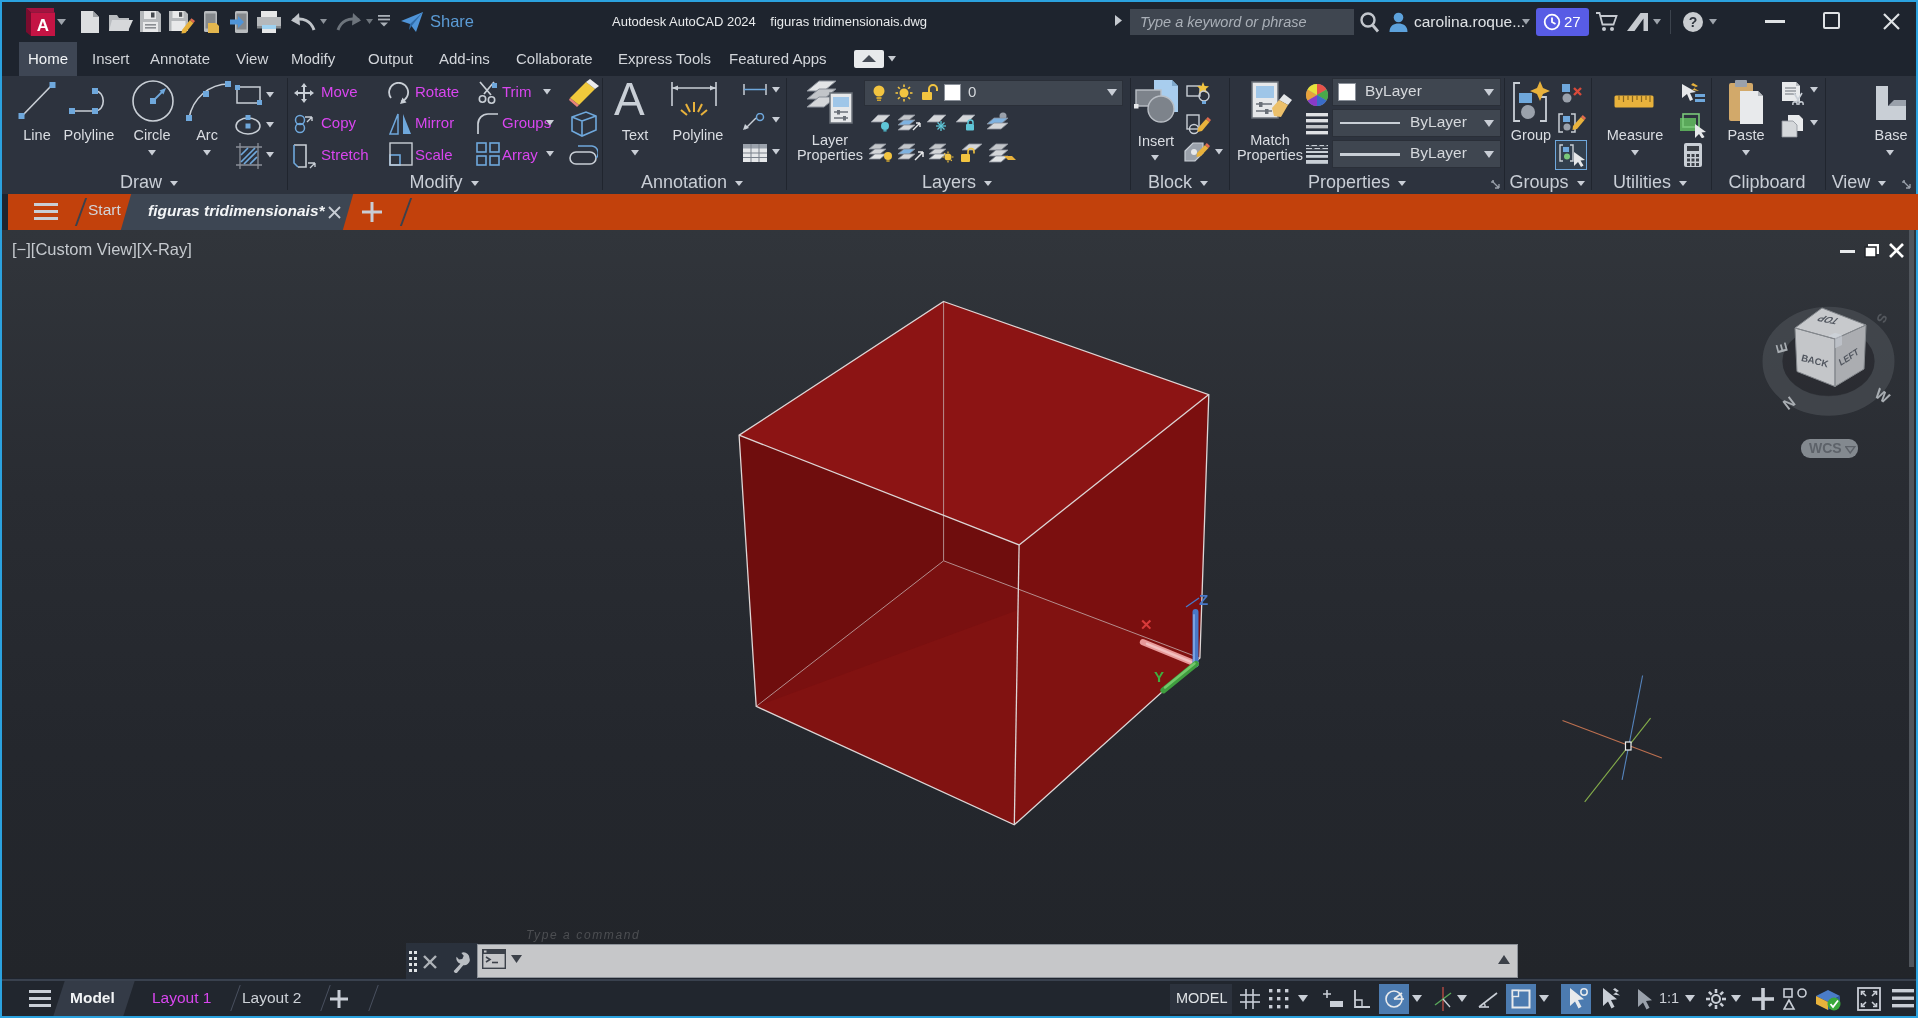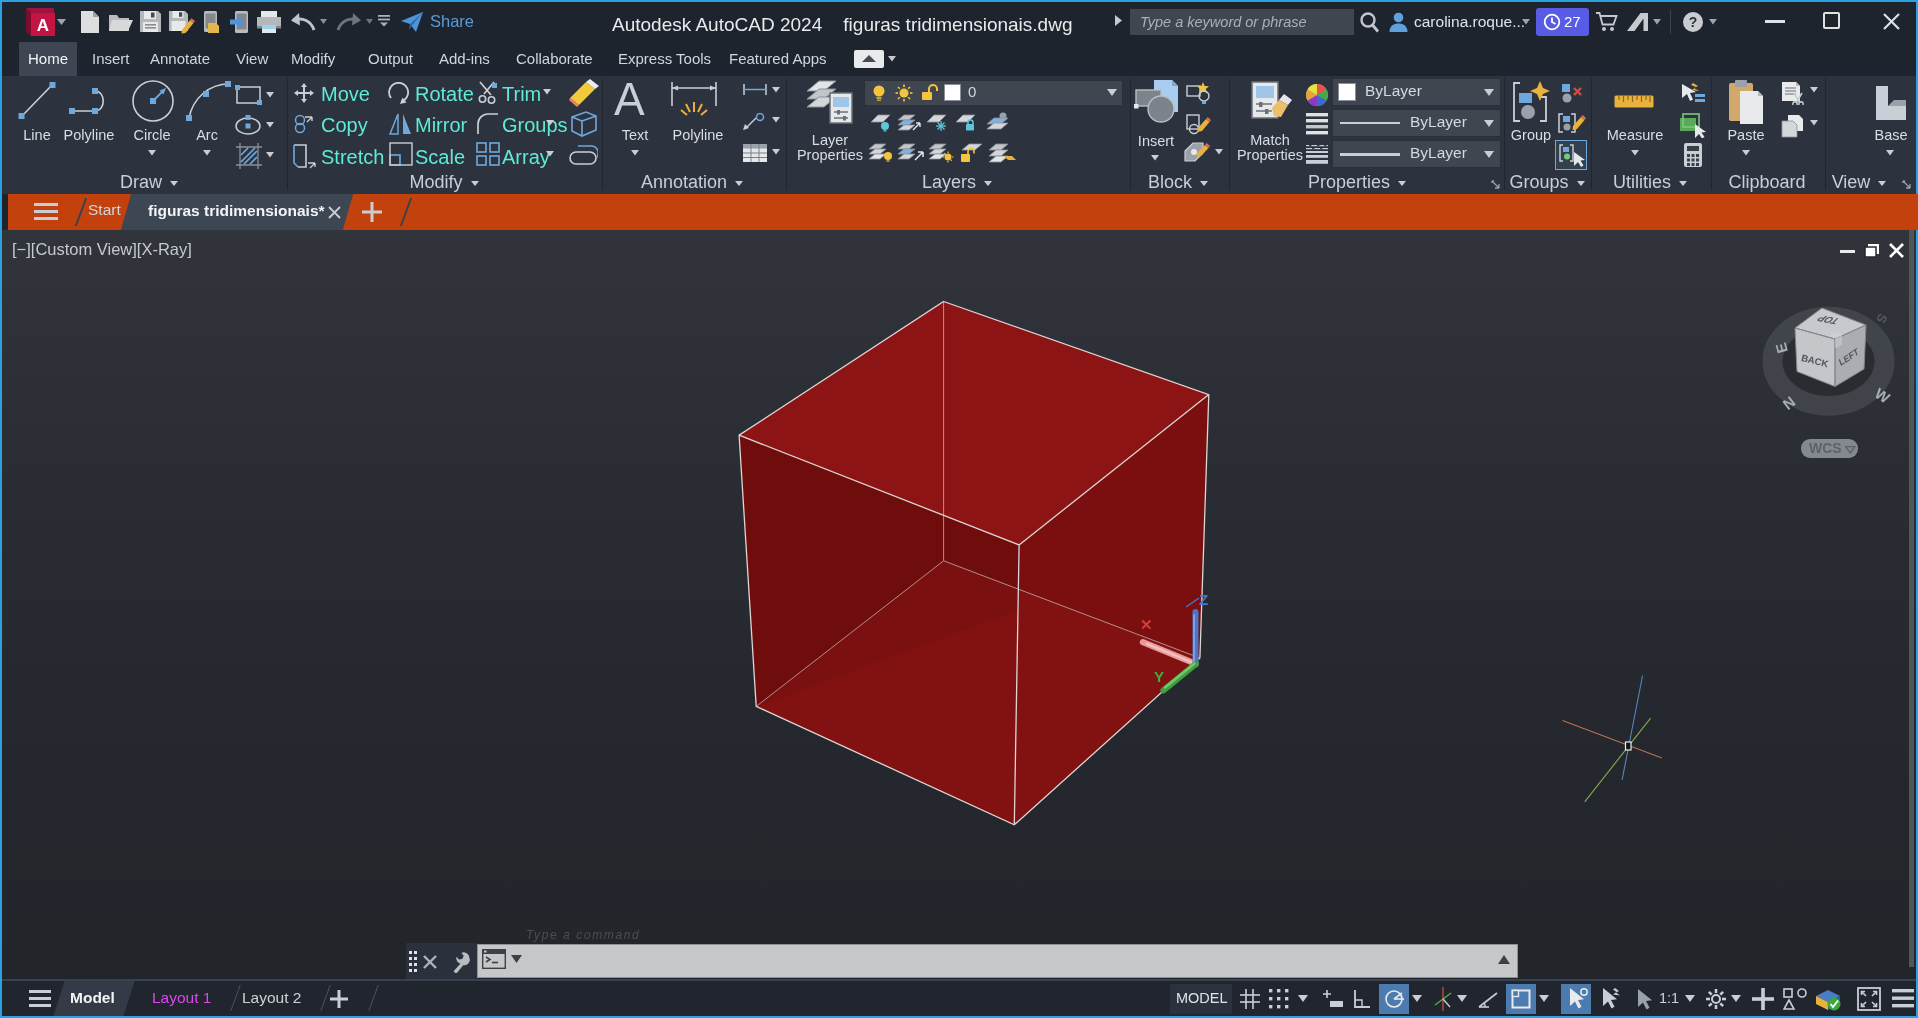--- a/index.html
+++ b/index.html
@@ -10,21 +10,21 @@
     border:2px solid #2ba2df; }
   #titlebar { position:absolute; left:0; top:0; width:1914px; height:40px; background:#1e242e; }
   #menubar  { position:absolute; left:0; top:40px; width:1914px; height:34px; background:#1e242e; }
   #ribbon   { position:absolute; left:0; top:74px; width:1914px; height:118px; background:#2d333e; }
   #doctabs  { position:absolute; left:6px; top:192px; width:1914px; height:36px; background:#c2410c; }
   #canvas   { position:absolute; left:0; top:228px; width:1914px; height:748px;
       background:linear-gradient(#31353b 0%, #292c32 35%, #24272d 70%, #22252a 100%); }
   #statusbar{ position:absolute; left:0; top:977px; width:1914px; height:37px; background:#21262e;
       border-top:2px solid #39414e; }
   .mt { position:absolute; top:0; height:34px; line-height:34px; color:#d2d5da; font-size:15px; }
-  .ribname { color:#5eead4; font-size:20px; }
+  .ribname { color:#d946ef; font-size:15px; }
   .caret { width:0; height:0; border-left:4.5px solid transparent; border-right:4.5px solid transparent;
      border-top:5px solid #c9ced6; display:inline-block; vertical-align:middle; margin-left:3px; }
   .rdiv { position:absolute; top:2px; width:1px; height:112px; background:#20252e; }
   .plbl { position:absolute; top:96px; height:20px; text-align:center; color:#c9ced6; font-size:18px; }
   .biglabel { position:absolute; text-align:center; color:#dadde2; font-size:14.5px; }
 </style>
 </head>
 <body>
 <div id="app">
   <div id="titlebar">
@@ -108,21 +108,21 @@
       <rect x="0" y="3.6" width="12" height="1.8" fill="#aab0b7"></rect>
       <polygon points="2,7.5 10,7.5 6,11.5" fill="#aab0b7"></polygon>
     </svg>
 
     <svg class="abs" style="left:398px;top:9px" width="24" height="22" viewBox="0 0 24 22">
       <polygon points="1,10 23,1 16,21 10,13" fill="#4f94d8"></polygon>
       <polygon points="23,1 10,13 9,19 12,14.5" fill="#2f6ba8"></polygon>
     </svg>
     <div class="abs" style="left:428px;top:10px;font-size:16.5px;color:#5b9bd5;">Share</div>
 
-    <div class="abs" style="left:610px;top:12px;font-size:19px;color:#e8eaec;">Autodesk AutoCAD 2024&nbsp;&nbsp;&nbsp;&nbsp;figuras tridimensionais.dwg</div>
+    <div class="abs" style="left:610px;top:12px;font-size:13px;color:#e8eaec;">Autodesk AutoCAD 2024&nbsp;&nbsp;&nbsp;&nbsp;figuras tridimensionais.dwg</div>
 
     <svg class="abs" style="left:1113px;top:13px" width="8" height="12">
         <polygon points="0,0 7,5.5 0,11" fill="#c6cad0"></polygon>
       </svg>
 
     <div class="abs" style="left:1128px;top:7px;width:224px;height:26px;background:#3f4650;"></div>
     <div class="abs" style="left:1138px;top:12px;font-size:14.5px;font-style:italic;color:#aab0b8;">Type a keyword or phrase</div>
     <svg class="abs" style="left:1357px;top:9px" width="21" height="22" viewBox="0 0 21 22">
       <circle cx="9" cy="9" r="6.5" fill="none" stroke="#c2c6cc" stroke-width="2.4"></circle>
       <line x1="13.5" y1="14" x2="19" y2="20.5" stroke="#c2c6cc" stroke-width="2.8"></line>
@@ -717,21 +717,21 @@
   </div>
   <div id="doctabs">
     <svg class="abs" style="left:26px;top:9px" width="24" height="18" viewBox="0 0 24 18">
       <rect y="0" width="24" height="3" fill="#c9ced6"></rect>
         <rect y="7" width="24" height="3" fill="#c9ced6"></rect>
         <rect y="14" width="24" height="3" fill="#c9ced6"></rect>
     </svg>
     <div class="abs" style="left:60px;top:4px;width:14px;height:28px;border-right:2px solid #3a414d;transform:skewX(-20deg);"></div>
     <div class="abs" style="left:80px;top:7px;font-size:15.5px;color:#d2d5da;">Start</div>
     <div class="abs" style="left:118px;top:0;width:222px;height:36px;background:#3d4653;transform:skewX(-16deg);"></div>
-    <div class="abs" style="left:140px;top:8px;font-size:15.5px;font-weight:bold;color:#f2f4f6;">figuras tridimensionais*</div>
+    <div class="abs" style="left:140px;top:8px;font-size:15.5px;font-weight:bold;color:#f2f4f6;font-style:italic;">figuras tridimensionais*</div>
     <svg class="abs" style="left:320px;top:12px" width="13" height="13" viewBox="0 0 13 13">
       <line x1="1" y1="1" x2="12" y2="12" stroke="#c9ced6" stroke-width="1.8"></line>
       <line x1="12" y1="1" x2="1" y2="12" stroke="#c9ced6" stroke-width="1.8"></line>
     </svg>
     <svg class="abs" style="left:354px;top:8px" width="20" height="20" viewBox="0 0 20 20">
       <rect x="8.5" y="0" width="3" height="20" fill="#c9ced6"></rect>
         <rect x="0" y="8.5" width="20" height="3" fill="#c9ced6"></rect>
     </svg>
     <div class="abs" style="left:385px;top:4px;width:14px;height:28px;border-right:2px solid #3a414d;transform:skewX(-20deg);"></div>
   </div>

